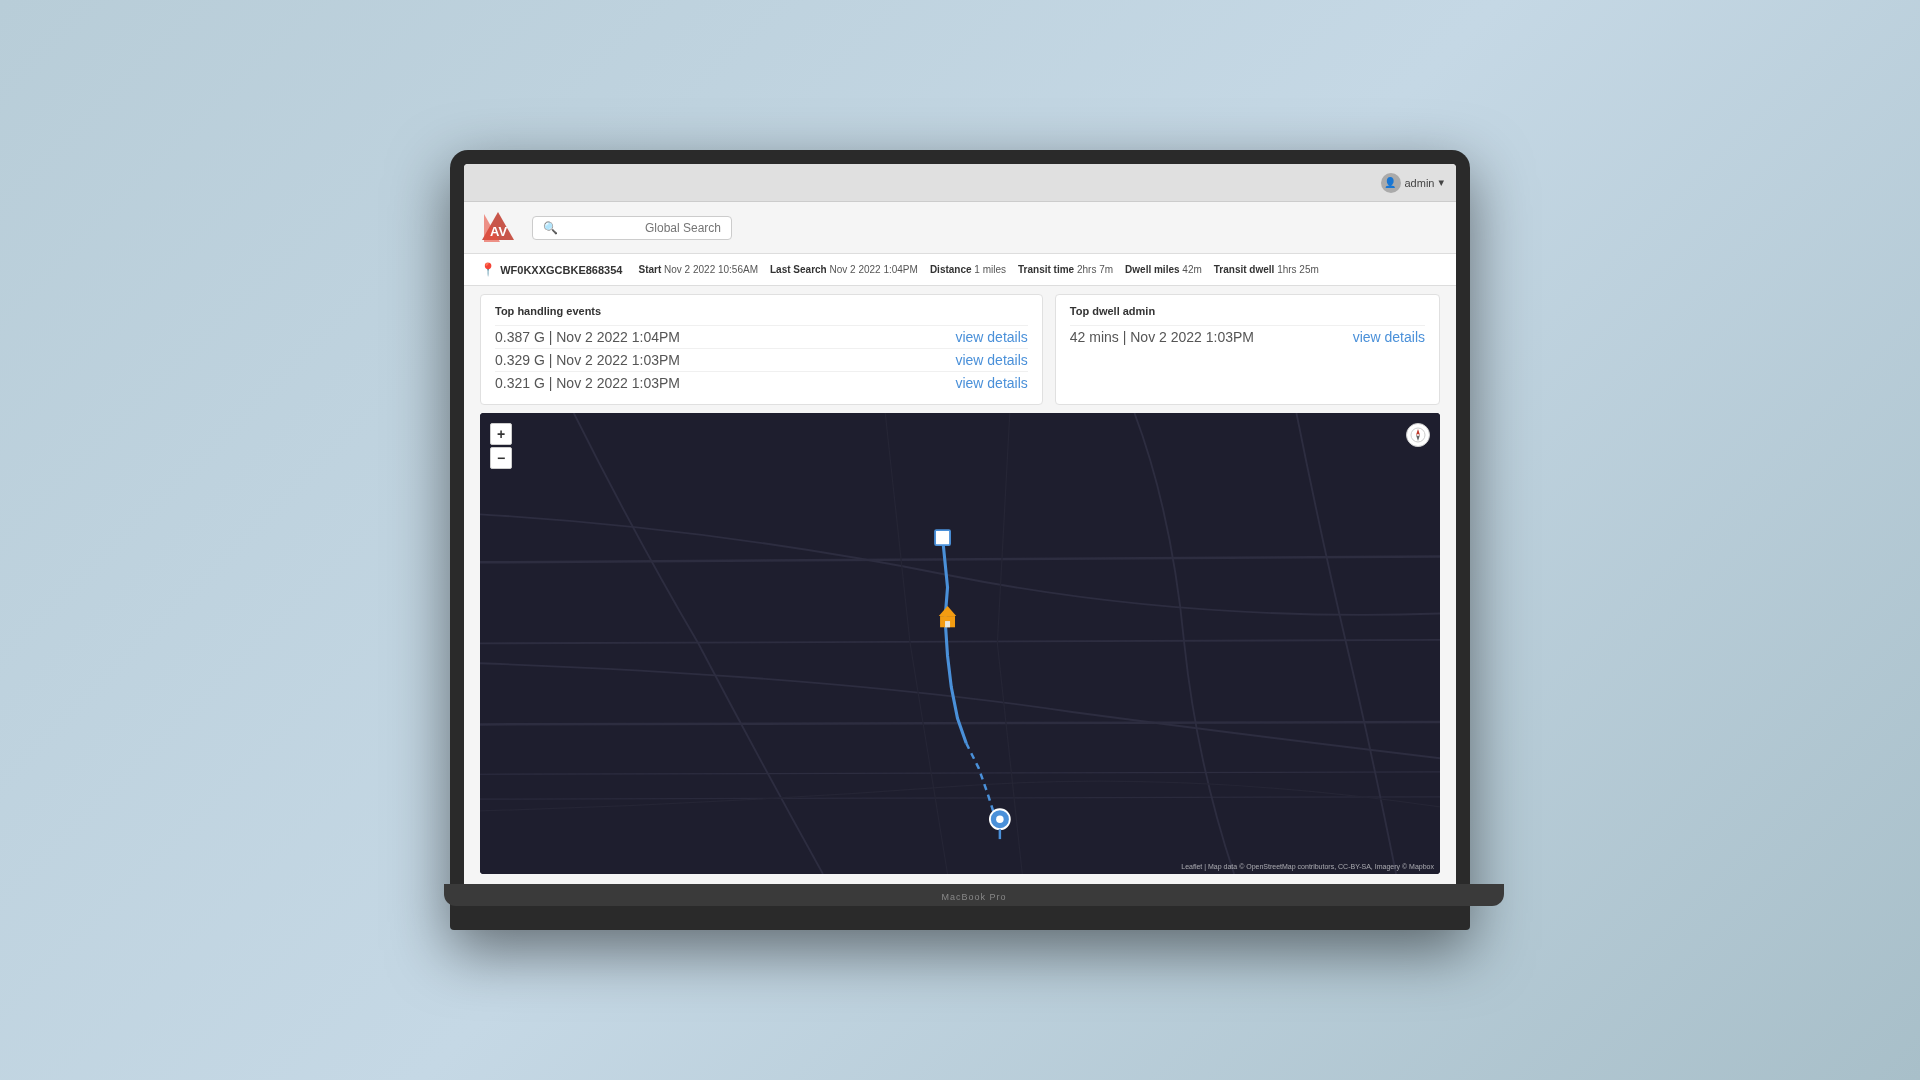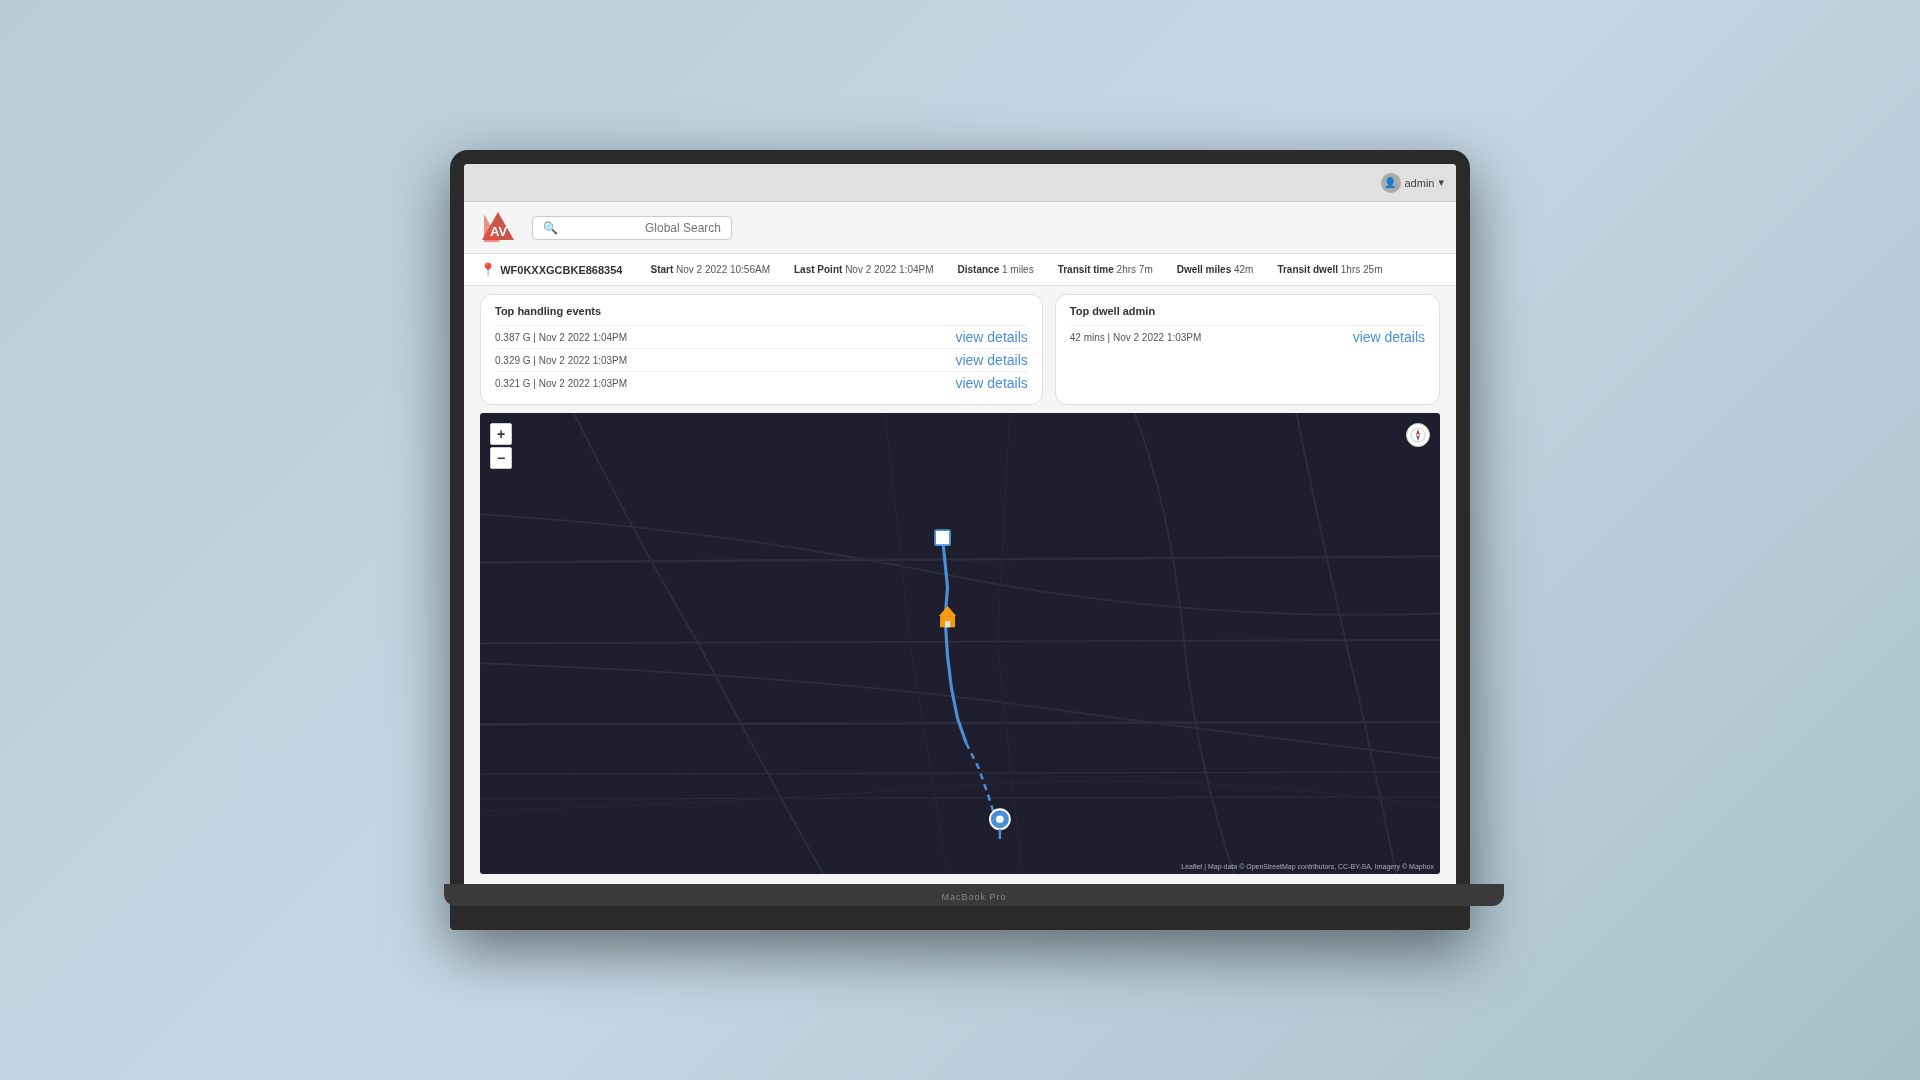--- a/index.html
+++ b/index.html
@@ -174,39 +174,38 @@
 
     .trip-meta {
       display: flex;
       align-items: center;
       gap: 12px;
       flex: 1;
     }
     .meta-item {
       font-size: 10px;
       color: #555;
-      margin-left: 12px;
     }
     .meta-label {
       font-weight: 600;
       color: #333;
     }
 
     
     .stats-row {
       display: flex;
       gap: 12px;
       padding: 8px 16px;
       background: #f5f5f5;
     }
 
     .handling-panel, .dwell-panel {
       background: white;
       border: 1px solid #e0e0e0;
-      border-radius: 12px;
+      border-radius: 4px;
       padding: 10px 14px;
     }
 
     .handling-panel {
       flex: 1.5;
     }
     .dwell-panel {
       flex: 1;
     }
 
@@ -221,21 +220,21 @@
       display: flex;
       align-items: center;
       justify-content: space-between;
       padding: 3px 0;
       border-top: 1px solid #f0f0f0;
     }
     .event-row:first-of-type {
       border-top: none;
     }
     .event-text {
-      font-size: 10px;
+      font-size: 14px;
       color: #555;
     }
     .view-details-link {
       font-size: 14px;
       color: #4a90d9;
       cursor: pointer;
       text-decoration: none;
     }
 
     
@@ -358,21 +357,21 @@
           <div class="trip-id">
             <span class="pin-icon">📍</span>
             <span>WF0KXXGCBKE868354</span>
           </div>
           <div class="trip-meta">
             <div class="meta-item">
               <span class="meta-label">Start</span>
               <span>Nov 2 2022 10:56AM</span>
             </div>
             <div class="meta-item">
-              <span class="meta-label">Last Point</span>
+              <span class="meta-label">Last Search</span>
               <span>Nov 2 2022 1:04PM</span>
             </div>
             <div class="meta-item">
               <span class="meta-label">Distance</span>
               <span>1 miles</span>
             </div>
             <div class="meta-item">
               <span class="meta-label">Transit time</span>
               <span>2hrs 7m</span>
             </div>

